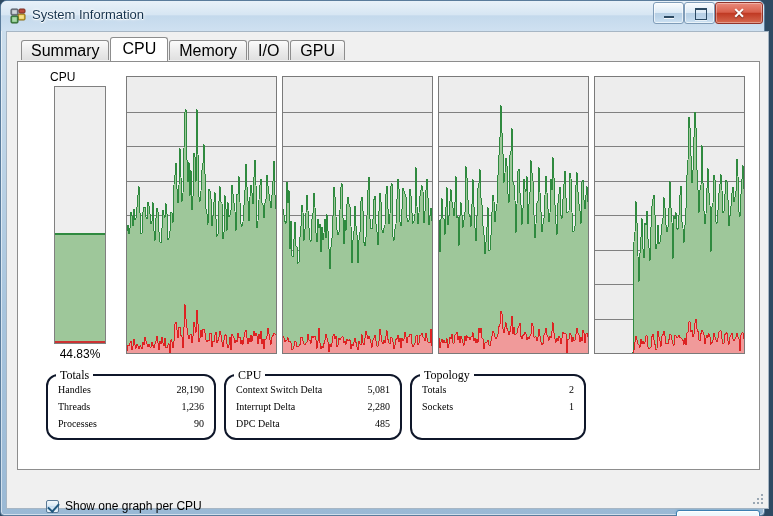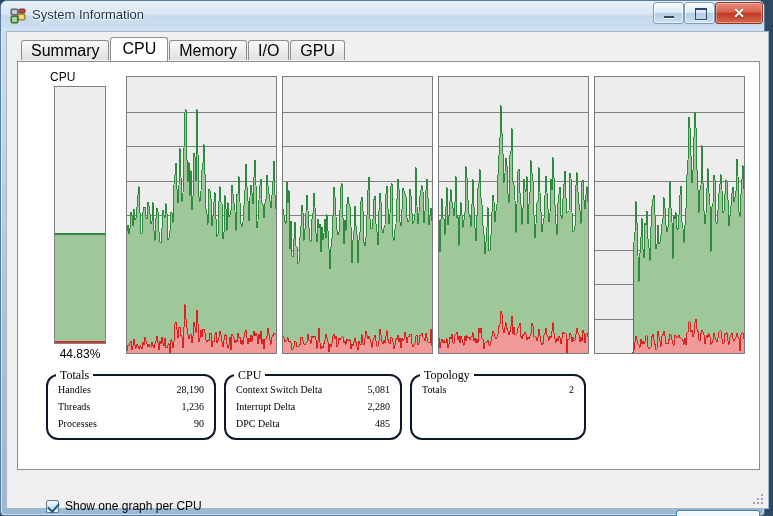--- a/index.html
+++ b/index.html
@@ -293,20 +293,24 @@
               <span class="gb-key">DPC Delta</span>
               <span class="gb-val">485</span>
             </div>
           </div>
           <div class="groupbox" style="left: 392px; top: 312px; width: 176px; height: 66px;">
             <div class="gb-title">Topology</div>
             <div class="gb-row" style="top: 8px;">
               <span class="gb-key">Totals</span>
               <span class="gb-val">2</span>
             </div>
+            <div class="gb-row" style="top: 25px;">
+              <span class="gb-key">Sockets</span>
+              <span class="gb-val">1</span>
+            </div>
           </div>
         </div>
 
       <div id="chk-wrap">
         <span id="chk-box">
             <i id="chk-tick"></i>
           </span>
         <span id="chk-label">Show one graph per CPU</span>
       </div>
     </div>

